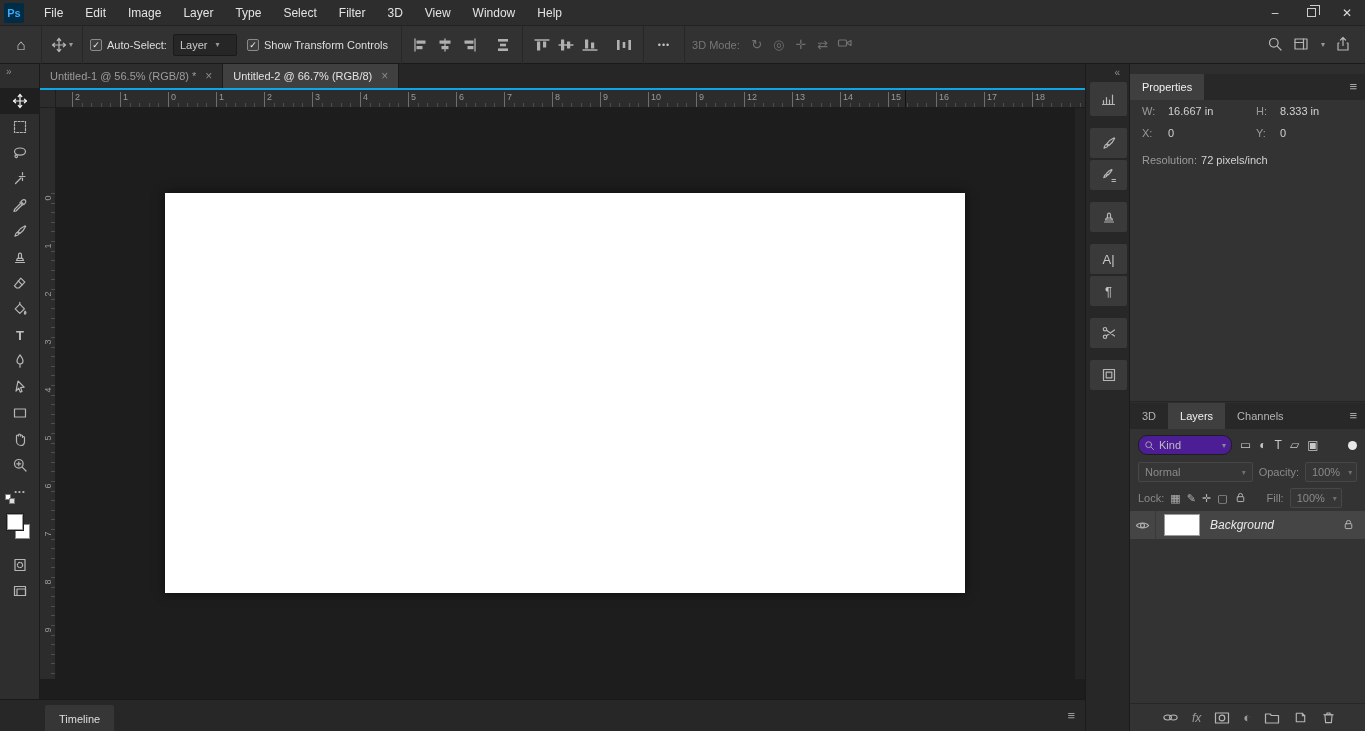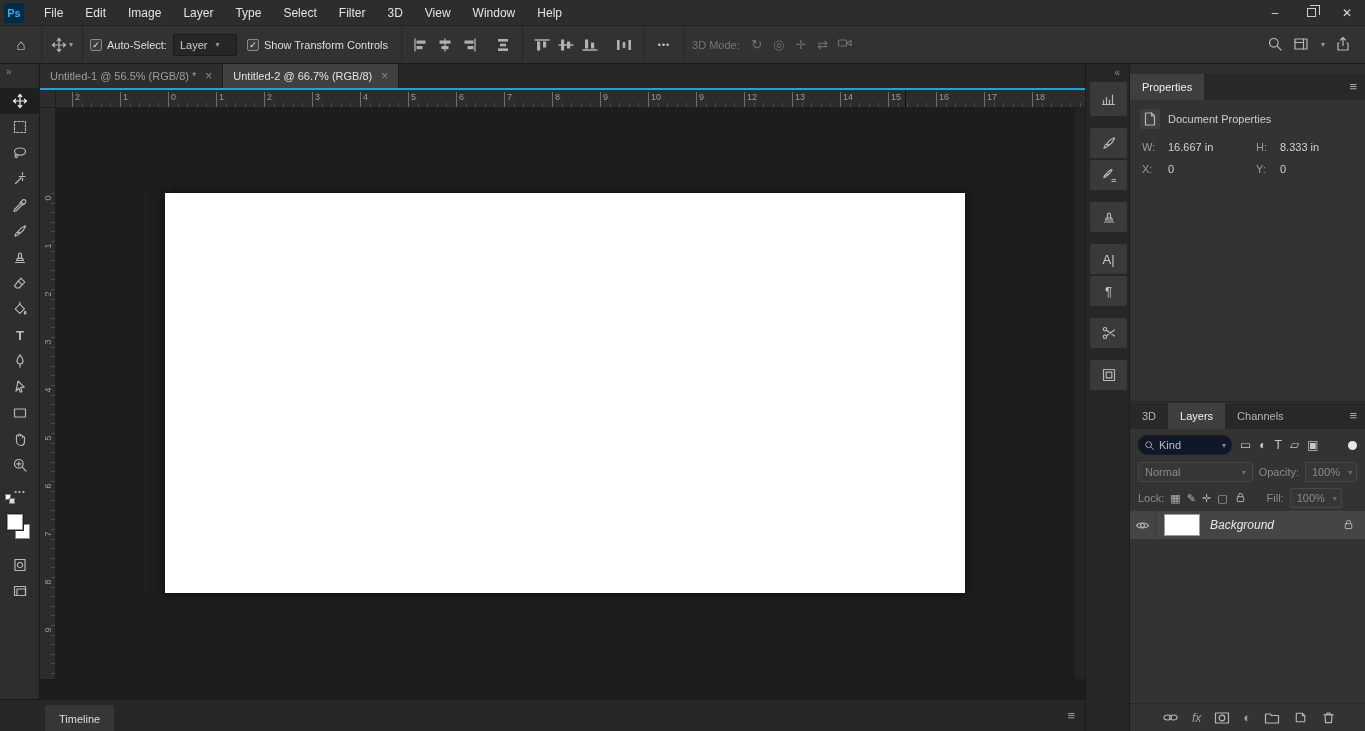--- a/index.html
+++ b/index.html
@@ -103,21 +103,21 @@
   .docicon{width:20px;height:20px;background:#3f3f3f;border-radius:2px;display:flex;align-items:center;justify-content:center;margin-right:8px}
   .section-title{color:#cfcfcf}
   .frow{display:grid;grid-template-columns:26px 88px 24px auto;align-items:center;height:22px;padding:0 12px}
   .flab{color:#9a9a9a}.fval{color:#d2d2d2}
   .resrow{padding:10px 12px 0 12px;color:#9a9a9a}
   .resrow .fval{margin-left:4px}
 
   #layersgroup{position:absolute;left:0;top:339px;width:235px;height:328px}
   .lbody{background:#333333;position:relative;height:302px}
   .filter-row{display:flex;align-items:center;padding:6px 8px 4px 8px;gap:8px}
-  .kindbox{display:flex;align-items:center;width:94px;height:20px;background:#0f172a;border:1px solid #1e1e1e;border-radius:9px;padding:0 5px;color:#bdbdbd}
+  .kindbox{display:flex;align-items:center;width:94px;height:20px;background:#4c1d95;border:1px solid #1e1e1e;border-radius:9px;padding:0 5px;color:#bdbdbd}
   .kindbox .car{margin-left:auto;font-size:8px;color:#8a8a8a}
   .ficon{color:#c8c8c8;font-size:12px}
   .ftoggle{margin-left:auto;width:9px;height:9px;border-radius:50%;background:#e8e8e8}
   .blend-row,.lock-row{display:flex;align-items:center;padding:3px 8px;gap:6px}
   .sel{height:20px;border:1px solid #474747;background:#363636;border-radius:2px;display:flex;align-items:center;padding:0 6px;color:#8a8a8a}
   .sel .car{margin-left:auto;font-size:8px;color:#6f6f6f;padding-left:8px}
   .dimlab{color:#8a8a8a}
   .lockic{color:#b0b0b0;font-size:11px}
   .layer-row{margin-top:0;height:28px;background:#454545;display:flex;align-items:center}
   .eyecell{width:26px;height:28px;display:flex;align-items:center;justify-content:center;border-right:1px solid #3a3a3a}
@@ -496,40 +496,34 @@
   </aside>
 
   <aside id="rightpanels">
 
     <section id="props">
       <div class="ptabs">
         <div class="ptab active">Properties</div>
         <span class="panel-menu">≡</span>
       </div>
       <div class="pbody">
-        <div class="section-row">
-          <span class="docicon">
-              <svg width="12" height="14" viewBox="0 0 12 14">
-                <path d="M1.5 1h6l3 3v9h-9z"></path>
-                <path d="M7.5 1v3h3"></path>
-              </svg>
-            </span>
-          <span class="section-title">Document Properties</span>
-        </div>
         <div class="frow">
           <span class="flab">W:</span>
           <span class="fval">16.667 in</span>
           <span class="flab">H:</span>
           <span class="fval">8.333 in</span>
         </div>
         <div class="frow">
           <span class="flab">X:</span>
           <span class="fval">0</span>
           <span class="flab">Y:</span>
           <span class="fval">0</span>
+        </div>
+        <div class="resrow">
+          <span>Resolution:</span><span class="fval">72 pixels/inch</span>
         </div>
       </div>
     </section>
 
     <section id="layersgroup">
       <div class="ptabs">
         <div class="ptab">3D</div>
         <div class="ptab active">Layers</div>
         <div class="ptab">Channels</div>
         <span class="panel-menu">≡</span>

